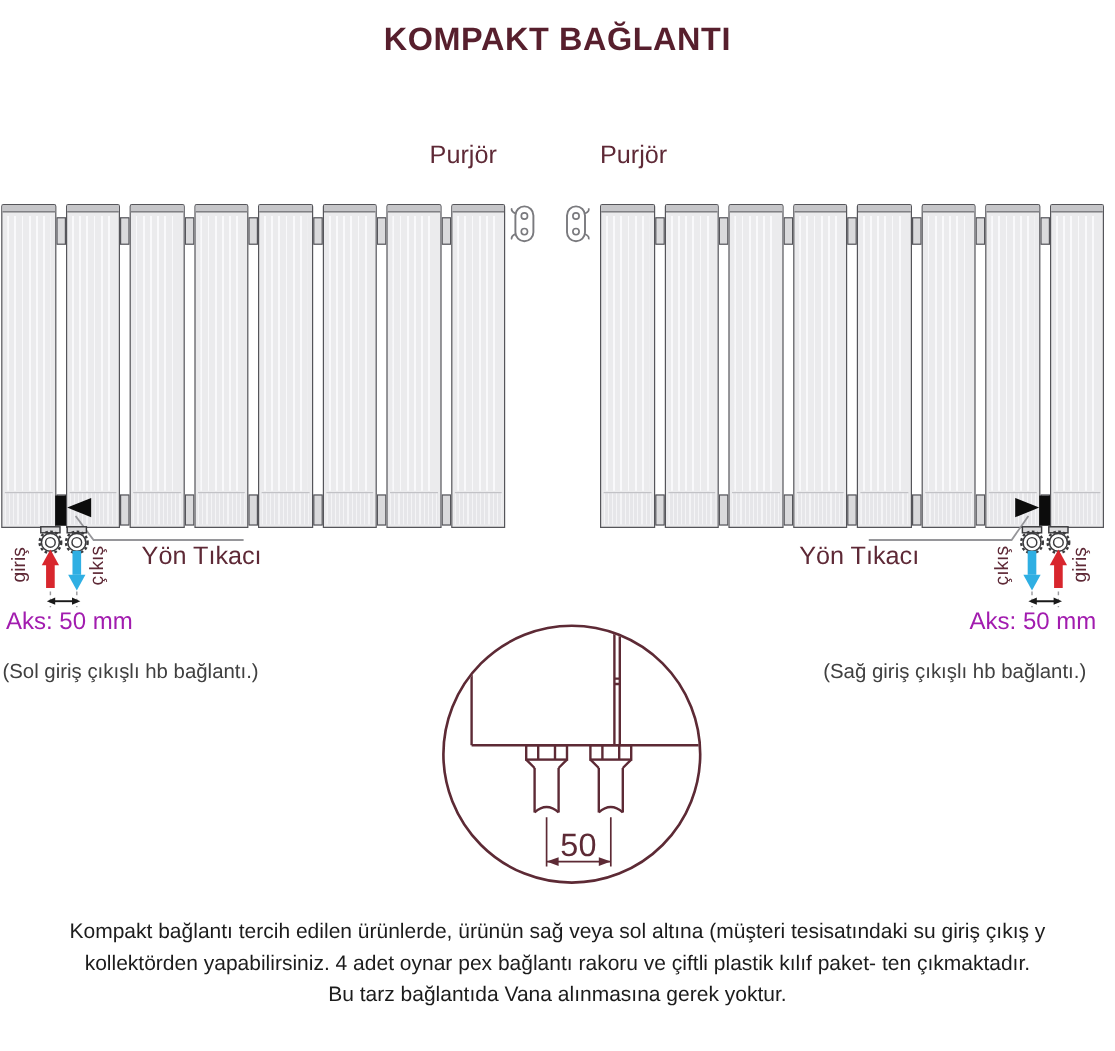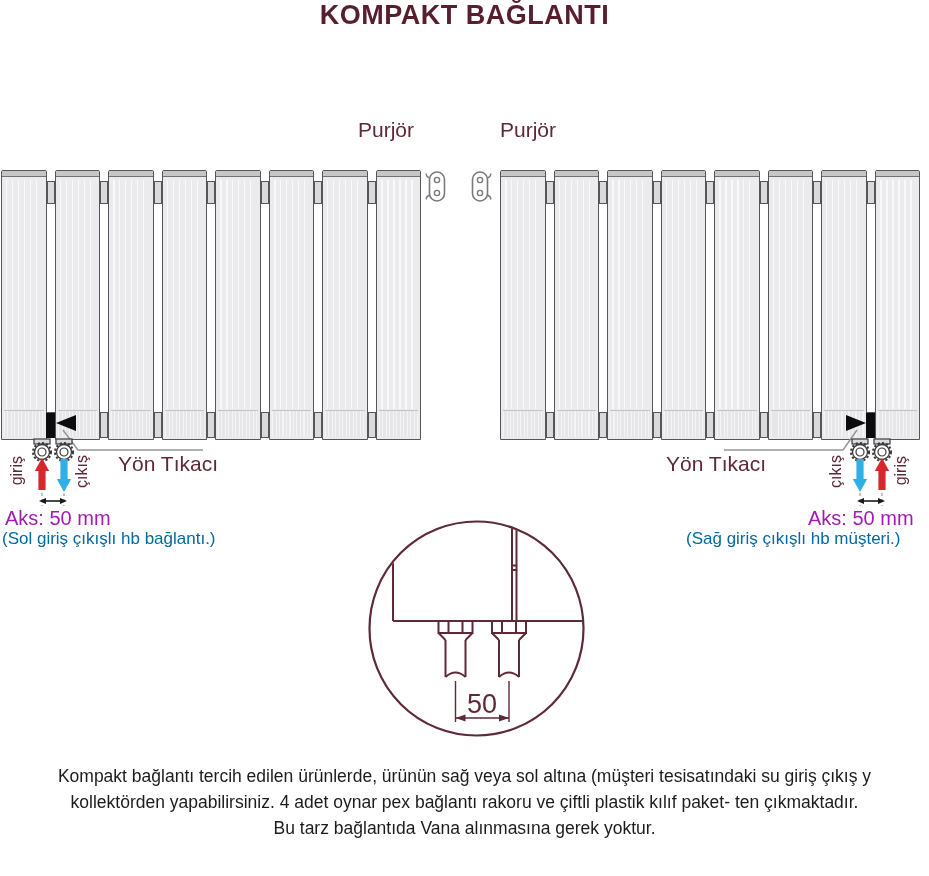--- a/index.html
+++ b/index.html
@@ -1,30 +1,30 @@
 <!DOCTYPE html>
 <html><head>
 <meta charset="utf-8">
 <style>
   html,body{margin:0;padding:0;background:#fff}
   .page{position:relative;width:929px;height:876px;background:#fff;overflow:hidden;
         font-family:"Liberation Sans",sans-serif}
 
   
-  .title{position:absolute;top:0;left:0;right:0;margin:0;text-align:center;
+  .title{position:absolute;top:18px;left:0;right:0;margin:0;text-align:center;
          font-size:27px;font-weight:800;letter-spacing:.5px;color:#571f2d}
 
   
   .purjor{position:absolute;top:118px;font-size:21px;color:#5e2936}
   .purjor.pl{left:358px}.purjor.pr{left:500px}
   .yon{position:absolute;top:452px;font-size:21px;color:#5e2936;z-index:6}
   .yon.yl{left:118px}.yon.yr{left:666px}
   .aks{position:absolute;top:507px;font-size:20px;color:#a21caf}
   .aks.al{left:5px}.aks.ar{left:808px}
-  .caption{position:absolute;top:529px;font-size:17px;color:#0369a1}
+  .caption{position:absolute;top:550px;font-size:17px;color:#404040}
   .caption.cl{left:2px}.caption.cr{left:686px}
   .v-label{position:absolute;font-size:16px;color:#5e2936;
            writing-mode:vertical-rl;transform:rotate(180deg)}
 
   
   .radiator{position:absolute;top:170px;width:420px;height:270px}
   #rad-left{left:1px}#rad-right{left:500px}
   .panels{display:flex;gap:8px;height:100%}
   .panel{flex:1;position:relative;background:#ebebed;border:1.5px solid #55555a;
          border-radius:2px 2px 0 0;box-sizing:border-box}
@@ -229,21 +229,21 @@
 
   <div class="v-label" style="left:8px;top:456px">giriş</div>
   <div class="v-label" style="left:73px;top:455px">çıkış</div>
   <div class="v-label" style="left:827px;top:455px">çıkış</div>
   <div class="v-label" style="left:892px;top:456px">giriş</div>
 
   <div class="aks al">Aks: 50 mm</div>
   <div class="aks ar">Aks: 50 mm</div>
 
   <div class="caption cl">(Sol giriş çıkışlı hb bağlantı.)</div>
-  <div class="caption cr">(Sağ giriş çıkışlı hb müşteri.)</div>
+  <div class="caption cr">(Sağ giriş çıkışlı hb bağlantı.)</div>
 
   <svg class="detail" width="220" height="220" viewBox="0 0 220 220">
     <defs>
         <clipPath id="cclip">
           <circle cx="109.5" cy="109.5" r="106"></circle>
         </clipPath>
       </defs>
     <circle cx="109.5" cy="109.5" r="107" fill="#fff" stroke="#5d2a35" stroke-width="2.2"></circle>
     <g clip-path="url(#cclip)" stroke="#5d2a35" stroke-width="2" fill="none">
       <path d="M26,40 V102 M26,102 H218"></path>

